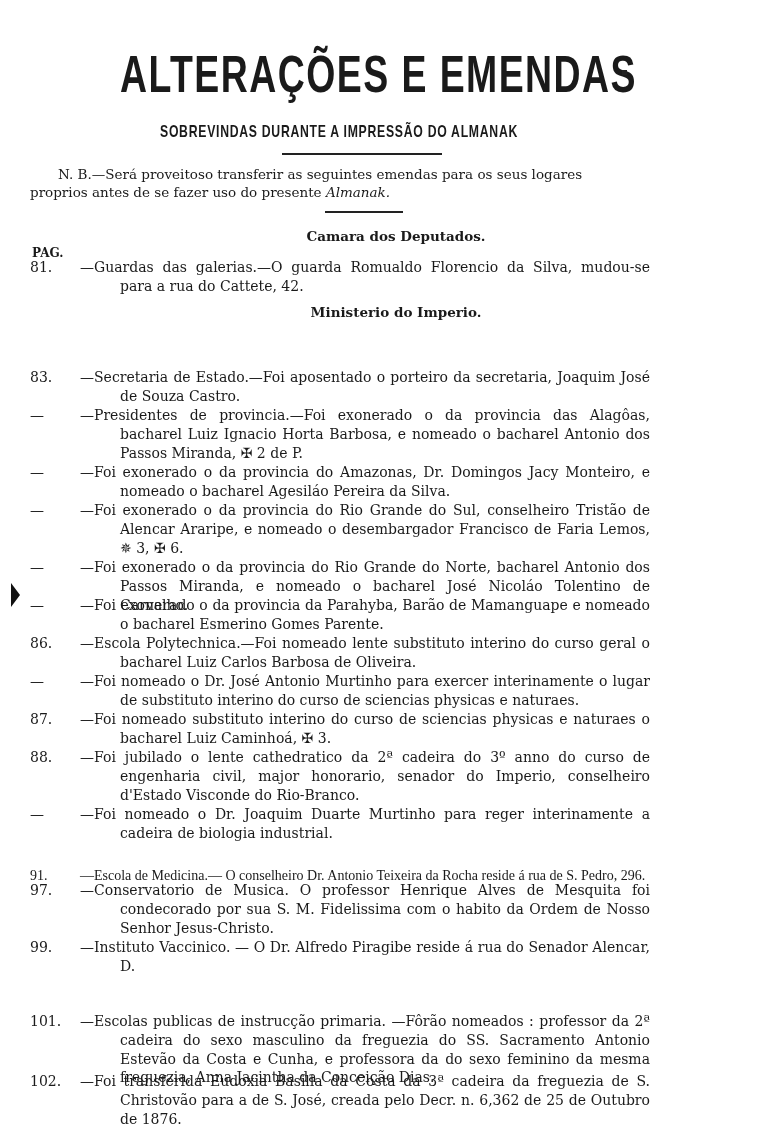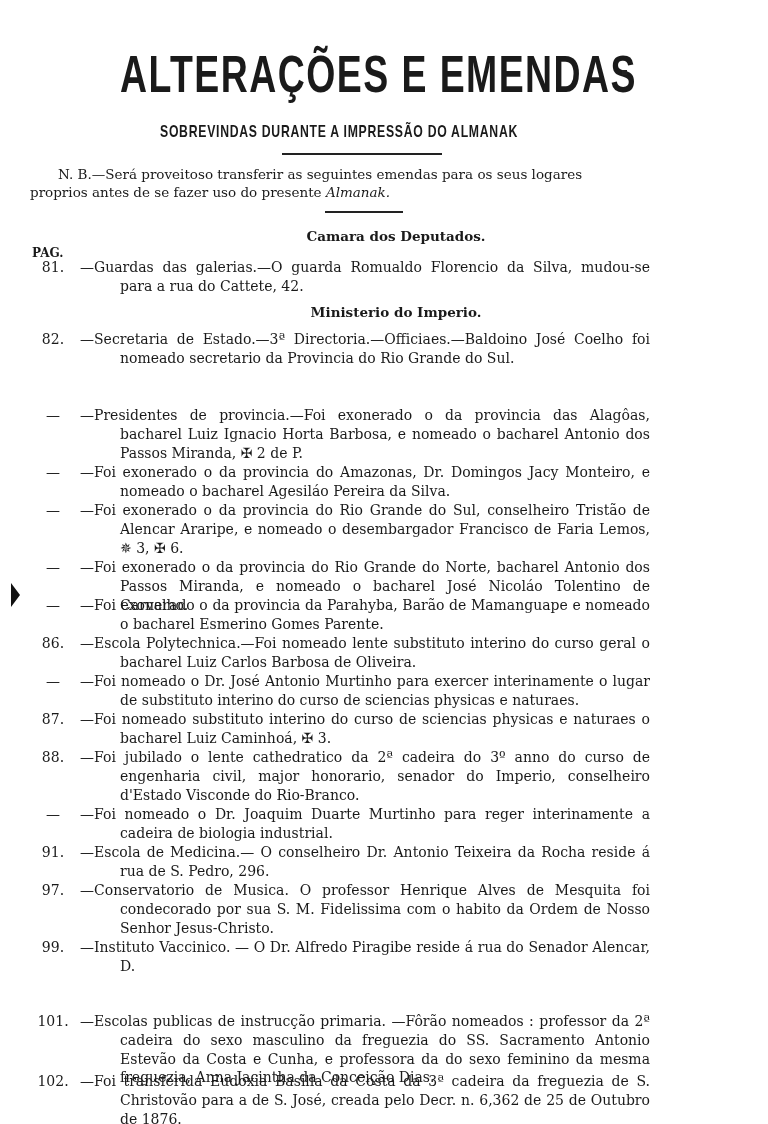--- a/index.html
+++ b/index.html
@@ -15,21 +15,21 @@
               font-weight: bold; font-size: 17px; letter-spacing: 1px; white-space: nowrap;
               transform: scaleX(0.72); transform-origin: left top; width: 540px; }
   .rule { position: absolute; height: 2px; background: #222; }
   .nb { position: absolute; left: 30px; top: 165px; width: 570px; font-size: 13.5px; line-height: 18px;
         text-indent: 28px; }
   .nb i { font-style: italic; margin-top: 32px; }
   .section-head { position: absolute; left: 12px; width: 768px; text-align: center; font-weight: bold;
                   font-size: 13.5px; }
   .pag { position: absolute; left: 32px; top: 246px; font-size: 12px; font-weight: bold; }
   .entry { position: absolute; left: 30px; width: 620px; font-size: 14px; line-height: 18.8px; }
-  .entry .num { position: absolute; left: 0; width: 46px; text-align: center; }
+  .entry .num { position: absolute; left: 0; width: 46px; text-align: left; }
   .entry .txt { display: block; margin-left: 50px; padding-left: 40px; text-indent: -40px;
                 text-align: justify; }
   .margin-mark { position: absolute; left: 11px; top: 583px; width: 0; height: 0;
                  border-top: 12px solid transparent; border-bottom: 12px solid transparent;
                  border-left: 9px solid #111; }
 </style>
 </head>
 <body>
 
 <div class="page">
@@ -45,23 +45,23 @@
   <div class="section-head" style="top:228px;">Camara dos Deputados.</div>
   <div class="pag">PAG.</div>
 
   <div class="entry" style="top:258px;">
     <span class="num">81.</span>
     <span class="txt">—Guardas das galerias.—O guarda Romualdo Florencio da Silva, mudou-se para a rua do Cattete, 42.</span>
   </div>
 
   <div class="section-head" style="top:304px;">Ministerio do Imperio.</div>
 
-  <div class="entry" style="top:330px;">
-    <span class="num">82.</span>
-    <span class="txt">—Secretaria de Estado.—3ª Directoria.—Officiaes.—Baldoino José Coelho foi nomeado secretario da Provincia do Rio Grande do Sul.</span>
+  <div class="entry" style="top:368px;">
+    <span class="num">83.</span>
+    <span class="txt">—Secretaria de Estado.—Foi aposentado o porteiro da secretaria, Joaquim José de Souza Castro.</span>
   </div>
   <div class="entry" style="top:406px;">
     <span class="num">—</span>
     <span class="txt">—Presidentes de provincia.—Foi exonerado o da provincia das Alagôas, bacharel Luiz Ignacio Horta Barbosa, e nomeado o bacharel Antonio dos Passos Miranda, ✠ 2 de P.</span>
   </div>
   <div class="entry" style="top:463px;">
     <span class="num">—</span>
     <span class="txt">—Foi exonerado o da provincia do Amazonas, Dr. Domingos Jacy Monteiro, e nomeado o bacharel Agesiláo Pereira da Silva.</span>
   </div>
   <div class="entry" style="top:501px;">
@@ -89,21 +89,21 @@
     <span class="txt">—Foi nomeado substituto interino do curso de sciencias physicas e naturaes o bacharel Luiz Caminhoá, ✠ 3.</span>
   </div>
   <div class="entry" style="top:748px;">
     <span class="num">88.</span>
     <span class="txt">—Foi jubilado o lente cathedratico da 2ª cadeira do 3º anno do curso de engenharia civil, major honorario, senador do Imperio, conselheiro d'Estado Visconde do Rio-Branco.</span>
   </div>
   <div class="entry" style="top:805px;">
     <span class="num">—</span>
     <span class="txt">—Foi nomeado o Dr. Joaquim Duarte Murtinho para reger interinamente a cadeira de biologia industrial.</span>
   </div>
-  <div class="entry" style="top:843px;">
+  <div class="entry" style="top:867px;font-family:Liberation Serif, serif;">
     <span class="num">91.</span>
     <span class="txt">—Escola de Medicina.— O conselheiro Dr. Antonio Teixeira da Rocha reside á rua de S. Pedro, 296.</span>
   </div>
   <div class="entry" style="top:881px;">
     <span class="num">97.</span>
     <span class="txt">—Conservatorio de Musica. O professor Henrique Alves de Mesquita foi condecorado por sua S. M. Fidelissima com o habito da Ordem de Nosso Senhor Jesus-Christo.</span>
   </div>
   <div class="entry" style="top:938px;">
     <span class="num">99.</span>
     <span class="txt">—Instituto Vaccinico. — O Dr. Alfredo Piragibe reside á rua do Senador Alencar, D.</span>

